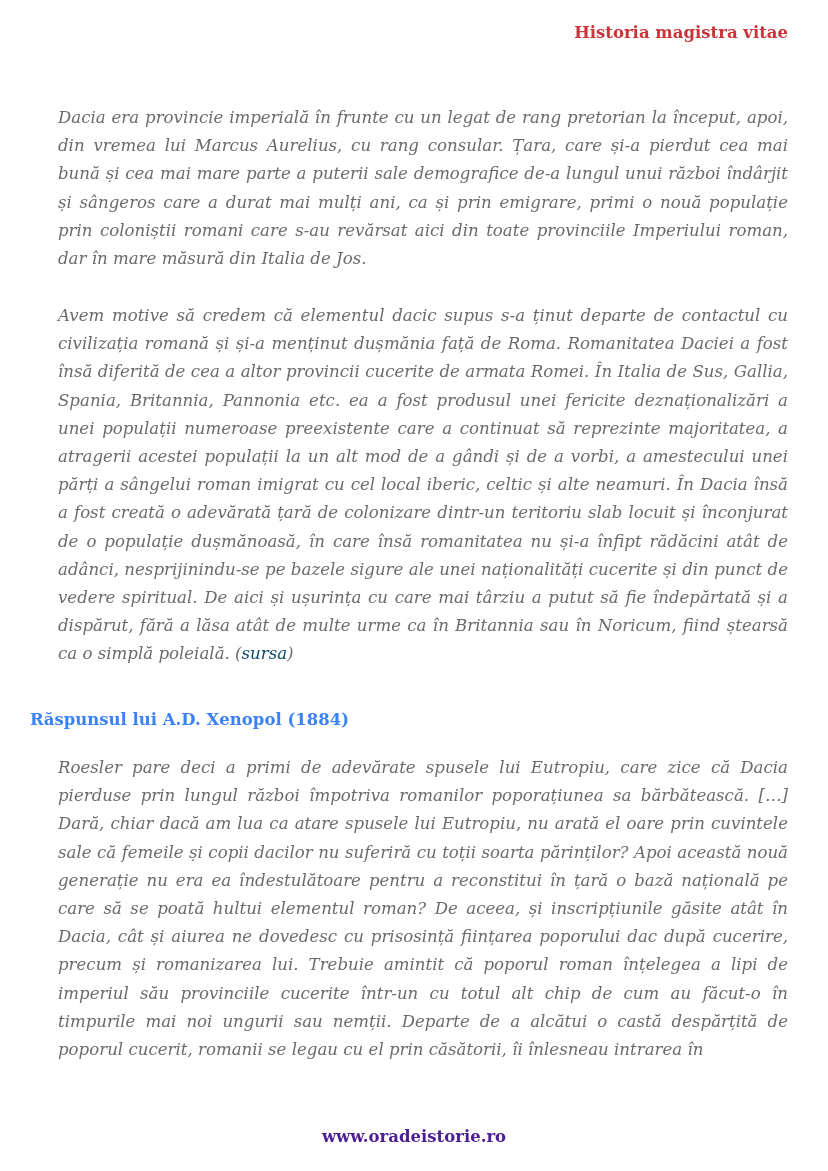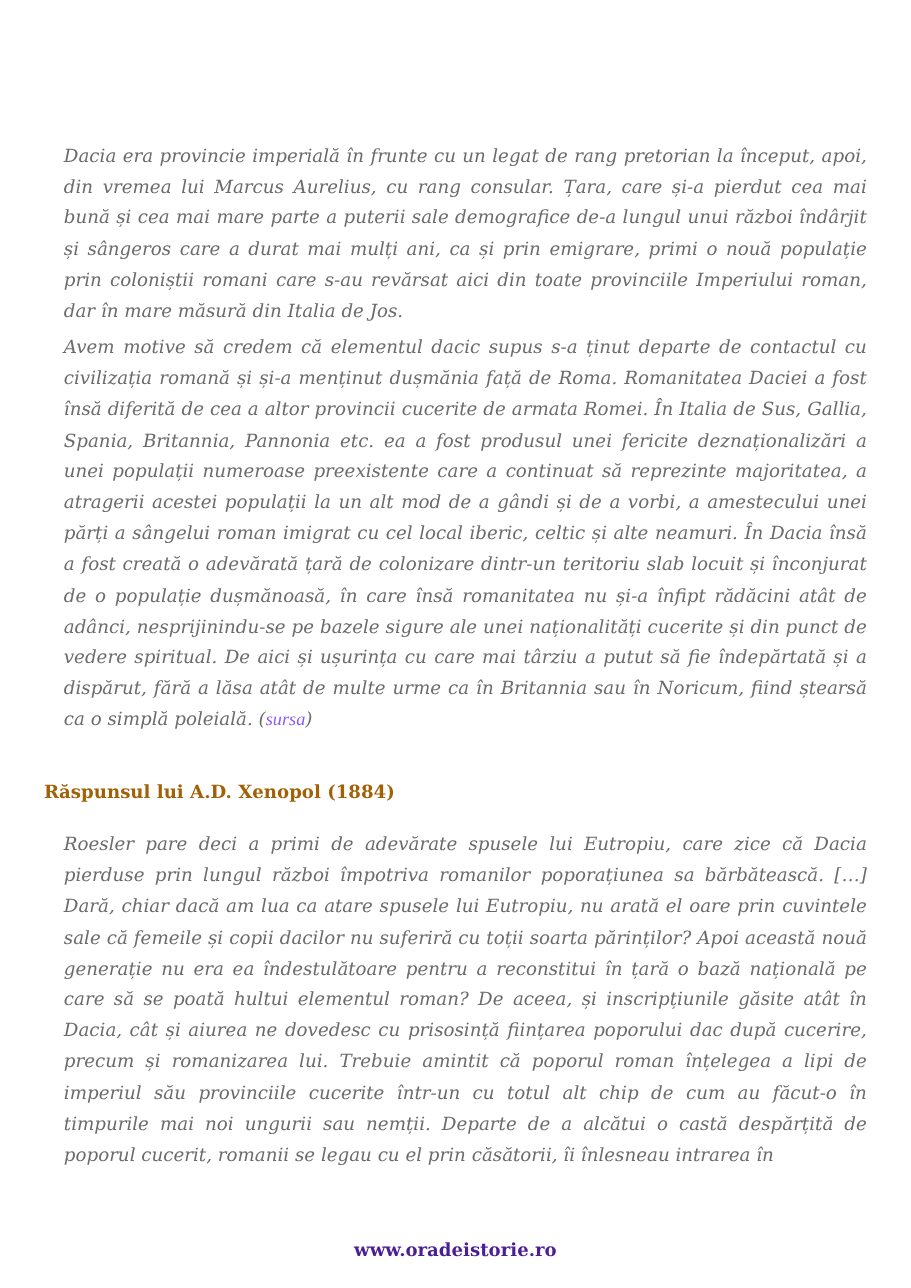--- a/index.html
+++ b/index.html
@@ -38,55 +38,55 @@
       position: absolute;
       left: 58px;
       width: 730px;
       font-style: italic;
       font-size: 16.6px;
       line-height: 28.2px;
       color: #6b6b6b;
       text-align: justify;
       margin: 0;
     }
-    #q1 { top: 128px; }
+    #q1 { top: 104px; }
     #q2 { top: 302px; }
     #q3 { top: 754px; font-style: italic; }
     .source-link {
-      color: #8b5cf6;
+      color: #0c4a6e;
       text-decoration: none;
       font-style: italic;
-      font-family: Liberation Serif, serif;
     }
     .section-heading {
       position: absolute;
-      left: 40px;
+      left: 30px;
       top: 707px;
       font-weight: bold;
       font-size: 16.5px;
-      color: #a16207;
+      color: #3b82f6;
       margin: 0;
       line-height: 26px;
     }
     .footer {
       position: absolute;
       left: 0;
       width: 828px;
       top: 1124px;
       text-align: center;
       font-weight: bold;
       font-size: 16.5px;
       color: #4c1d95;
       line-height: 26px;
     }
   </style>
 </head>
 <body>
 
 <div class="header">
+  <div class="site-subtitle">Historia magistra vitae</div>
 </div>
 
 <p class="quote" id="q1"><span>Dacia era provincie imperială în frunte cu un legat de rang pretorian la început, apoi, din vremea lui Marcus Aurelius, cu rang consular. Țara, care și-a pierdut cea mai bună și cea mai mare parte a puterii sale demografice de-a lungul unui război îndârjit și sângeros care a durat mai mulți ani, ca și prin emigrare, primi o nouă populație prin coloniștii romani care s-au revărsat aici din toate provinciile Imperiului roman, dar în mare măsură din Italia de Jos.</span></p>
 
 <p class="quote" id="q2"><span>Avem motive să credem că elementul dacic supus s-a ținut departe de contactul cu civilizația romană și și-a menținut dușmănia față de Roma. Romanitatea Daciei a fost însă diferită de cea a altor provincii cucerite de armata Romei. În Italia de Sus, Gallia, Spania, Britannia, Pannonia etc. ea a fost produsul unei fericite deznaționalizări a unei populații numeroase preexistente care a continuat să reprezinte majoritatea, a atragerii acestei populații la un alt mod de a gândi și de a vorbi, a amestecului unei părți a sângelui roman imigrat cu cel local iberic, celtic și alte neamuri. În Dacia însă a fost creată o adevărată țară de colonizare dintr-un teritoriu slab locuit și înconjurat de o populație dușmănoasă, în care însă romanitatea nu și-a înfipt rădăcini atât de adânci, nesprijinindu-se pe bazele sigure ale unei naționalități cucerite și din punct de vedere spiritual. De aici și ușurința cu care mai târziu a putut să fie îndepărtată și a dispărut, fără a lăsa atât de multe urme ca în Britannia sau în Noricum, fiind ștearsă ca o simplă poleială.</span><span> (</span><a class="source-link" href="#">sursa</a><span>)</span></p>
 
 <h3 class="section-heading">Răspunsul lui A.D. Xenopol (1884)</h3>
 
 <p class="quote" id="q3"><span>Roesler pare deci a primi de adevărate spusele lui Eutropiu, care zice că Dacia pierduse prin lungul război împotriva romanilor poporațiunea sa bărbătească. […] Dară, chiar dacă am lua ca atare spusele lui Eutropiu, nu arată el oare prin cuvintele sale că femeile și copii dacilor nu suferiră cu toții soarta părinților? Apoi această nouă generație nu era ea îndestulătoare pentru a reconstitui în țară o bază națională pe care să se poată hultui elementul roman? De aceea, și inscripțiunile găsite atât în Dacia, cât și aiurea ne dovedesc cu prisosință ființarea poporului dac după cucerire, precum și romanizarea lui. Trebuie amintit că poporul roman înțelegea a lipi de imperiul său provinciile cucerite într-un cu totul alt chip de cum au făcut-o în timpurile mai noi ungurii sau nemții. Departe de a alcătui o castă despărțită de poporul cucerit, romanii se legau cu el prin căsătorii, îi înlesneau intrarea în</span></p>
 

